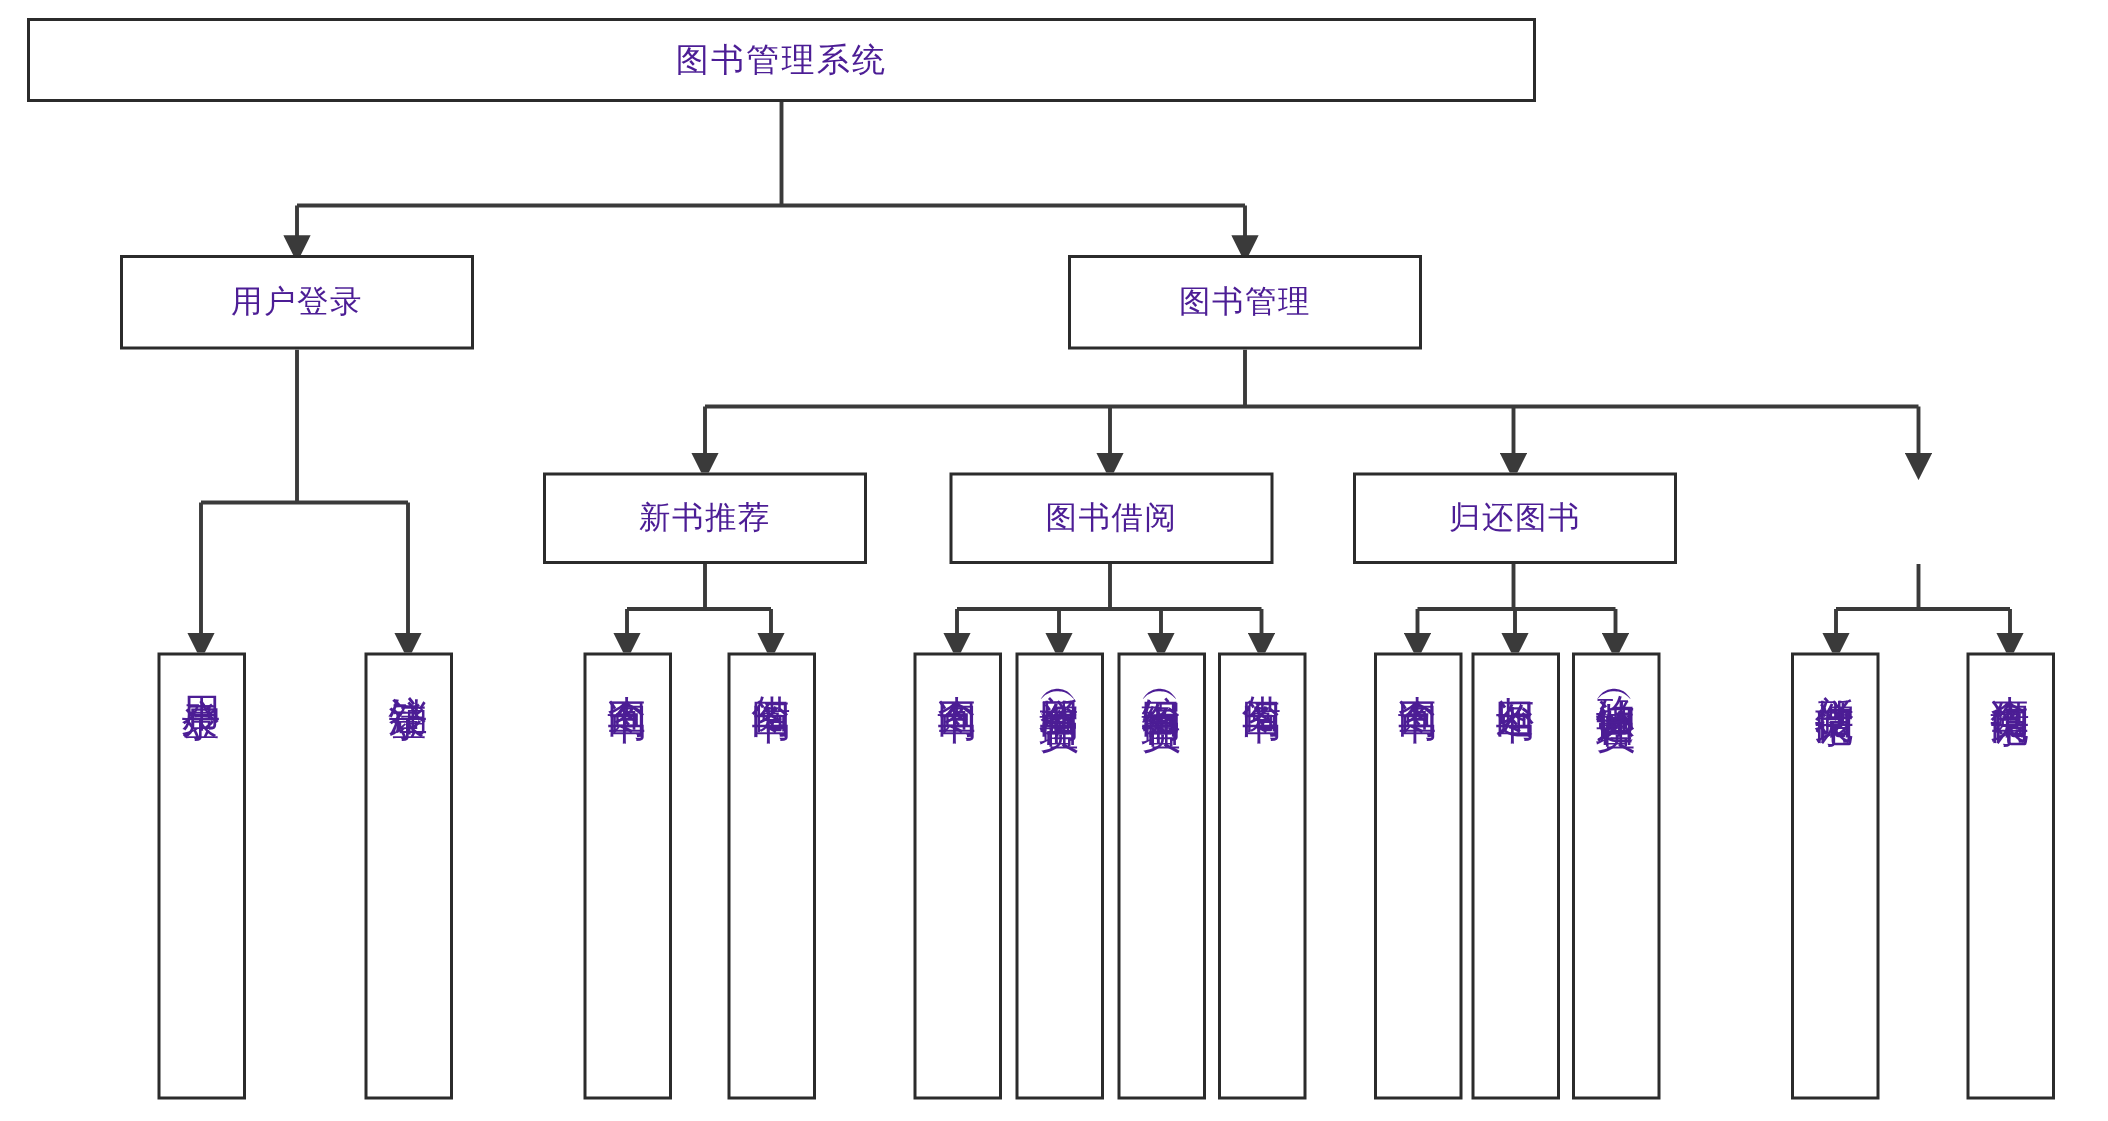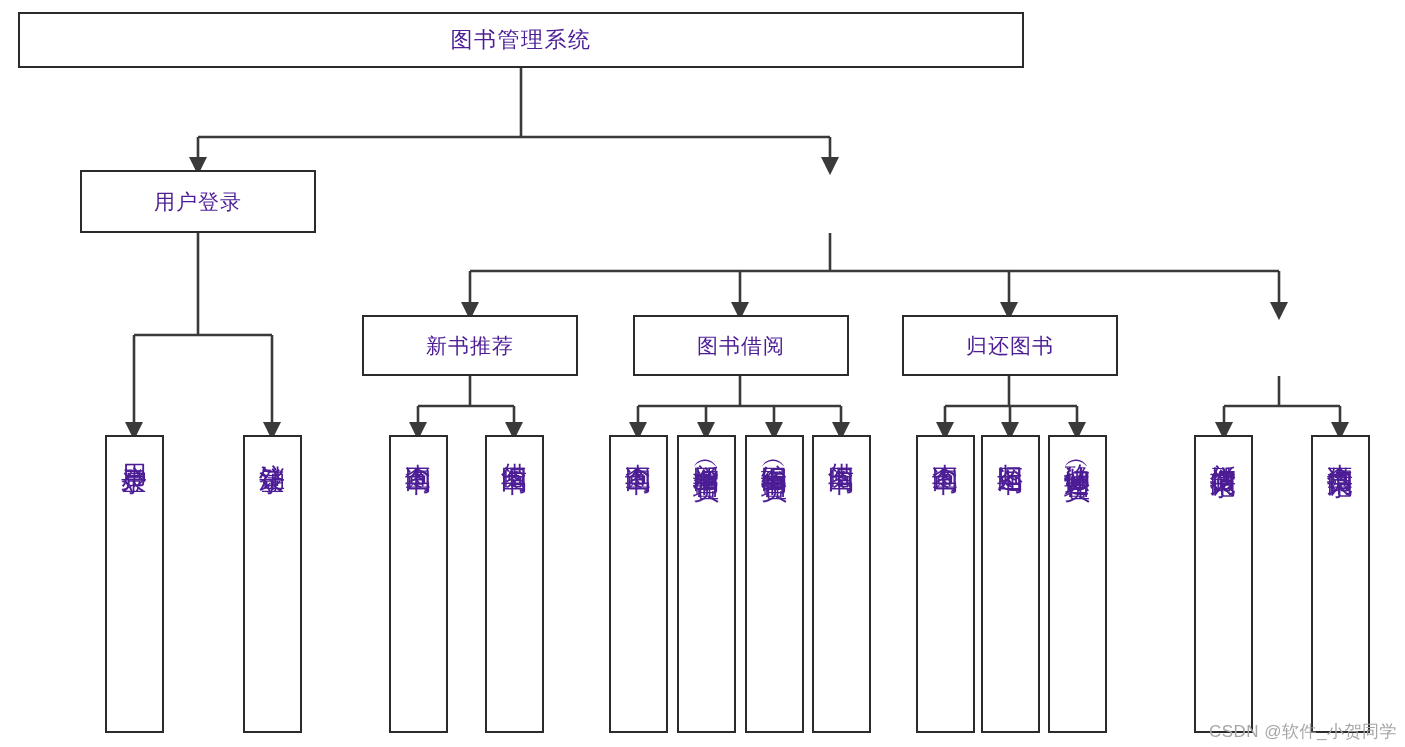--- a/index.html
+++ b/index.html
@@ -107,20 +107,23 @@
     </g>
   </svg>
 
   <div class="node h root" style="left:18px;top:12px;width:1006px;height:56px;">
     <span class="lbl">图书管理系统</span>
   </div>
 
   <div class="node h" style="left:80px;top:170px;width:236px;height:63px;">
     <span class="lbl">用户登录</span>
   </div>
+  <div class="node h" style="left:712px;top:170px;width:236px;height:63px;">
+    <span class="lbl">图书管理</span>
+  </div>
 
   <div class="node h" style="left:633px;top:315px;width:216px;height:61px;">
     <span class="lbl">图书借阅</span>
   </div>
   <div class="node h" style="left:362px;top:315px;width:216px;height:61px;">
     <span class="lbl">新书推荐</span>
   </div>
   <div class="node h" style="left:902px;top:315px;width:216px;height:61px;">
     <span class="lbl">归还图书</span>
   </div>
@@ -162,14 +165,13 @@
     <span class="lbl">确认归还（管理员）</span>
   </div>
 
   <div class="node v" style="left:1194px;top:435px;width:59px;height:298px;">
     <span class="lbl">新增借阅记录</span>
   </div>
   <div class="node v" style="left:1311px;top:435px;width:59px;height:298px;">
     <span class="lbl">查询借阅记录</span>
   </div>
 
-  <div id="watermark">CSDN @软件_小贺同学</div>
 </div>
 
 </body></html>

